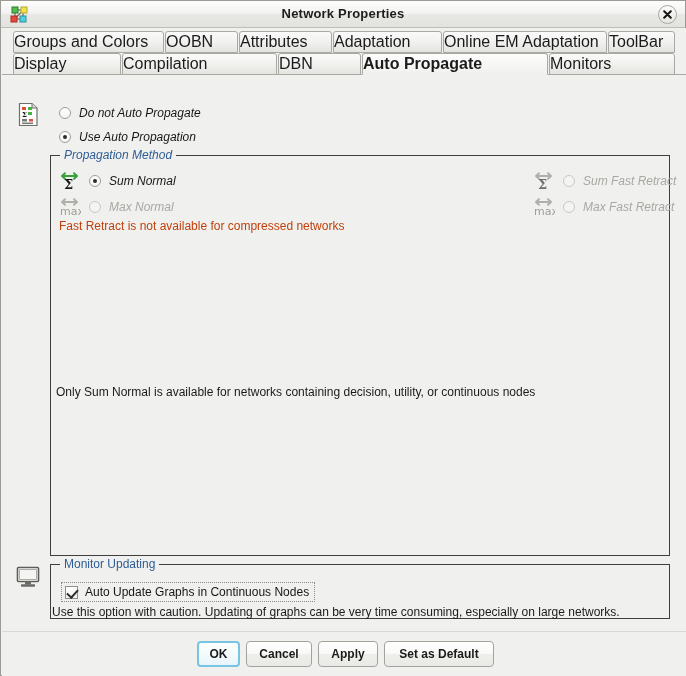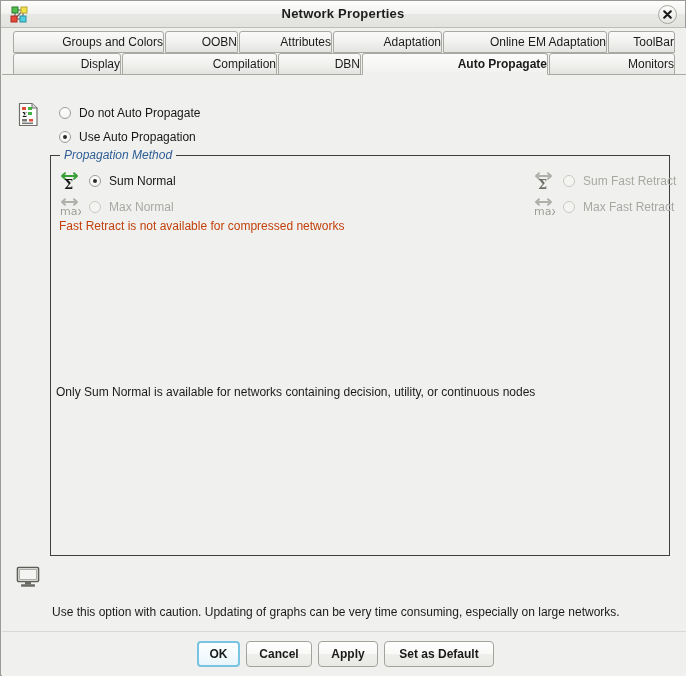--- a/index.html
+++ b/index.html
@@ -50,22 +50,22 @@
   .tabrow{position:absolute;left:0;height:22px;}
   .tabrow.r1{top:3px;}
   .tabrow.r2{top:25px;}
   .tab{
     position:absolute;top:0;height:22px;
     box-sizing:border-box;
     background:linear-gradient(to bottom,#fafafa 0%,#f0f0ee 55%,#e3e3e0 100%);
     border:1px solid #a9a9a4;
     border-bottom:1px solid #a9a9a4;
     border-radius:3px 3px 0 0;
-    display:flex;align-items:center;justify-content:flex-end;
-    font-size:12px;color:#1b1b1b;
+    display:flex;align-items:center;justify-content:flex-start;
+    font-size:16px;color:#1b1b1b;
     cursor:pointer;
     overflow:hidden;white-space:nowrap;
   }
   .tab.selected{
     background:linear-gradient(to bottom,#fcfcfc 0%,#f6f6f4 60%,#f0f0ee 100%);
     font-weight:bold;
     border-bottom-color:#f0f0ee;
     z-index:5;
   }
   
@@ -89,21 +89,21 @@
     background:linear-gradient(to bottom,#ffffff,#f3f3f1);
     box-sizing:border-box;
     display:inline-block;position:relative;
     flex:0 0 auto;cursor:pointer;
   }
   .radio.checked::after{
     content:"";position:absolute;left:3px;top:3px;width:4px;height:4px;
     border-radius:50%;background:#2b2b2b;
   }
   .radio.disabled{border-color:#c9c9c4;background:#f4f4f2;}
-  .radio-label{margin-left:8px;font-size:12px;color:#171717;white-space:nowrap;}
+  .radio-label{margin-left:8px;font-size:12px;color:#171717;white-space:nowrap;font-style:italic;}
   .radio-label.disabled{color:#a8a8a3;}
   
   .groupbox{
     position:absolute;
     border:1px solid #3f3f3f;
     box-sizing:border-box;
     background:#f0f0ee;
   }
   .group-legend{
     position:absolute;top:-8px;left:9px;
@@ -318,21 +318,28 @@
 
     <span class="left-icon-monitor">
       <svg width="24" height="22" viewBox="0 0 24 22">
         <rect x="1.5" y="1.5" width="21" height="14" rx="1" fill="#ffffff" stroke="#5d5d58" stroke-width="1.6"></rect>
         <rect x="3.6" y="3.6" width="16.8" height="9.8" fill="#f4f4f2" stroke="#9a9a95" stroke-width="0.8"></rect>
         <rect x="9" y="15.5" width="6" height="3" fill="#6b6b66"></rect>
         <rect x="5" y="18.3" width="14" height="2.4" rx="0.6" fill="#6b6b66"></rect>
       </svg>
     </span>
 
-
+    <div class="groupbox gb-mon">
+      <span class="group-legend">Monitor Updating</span>
+    </div>
+
+    <div class="cb-wrap" style="left:59px;top:507px;">
+      <span class="checkbox checked"></span>
+      <span class="cb-label">Auto Update Graphs in Continuous Nodes</span>
+    </div>
 
     <div class="caution-text" style="left:50px;top:530px;">Use this option with caution. Updating of graphs can be very time consuming, especially on large networks.</div>
 
   </div>
 
   <div class="buttonbar">
     <div class="btn focused" style="left:195px;width:43px;">
         <span>OK</span>
       </div>
     <div class="btn" style="left:244px;width:66px;">

